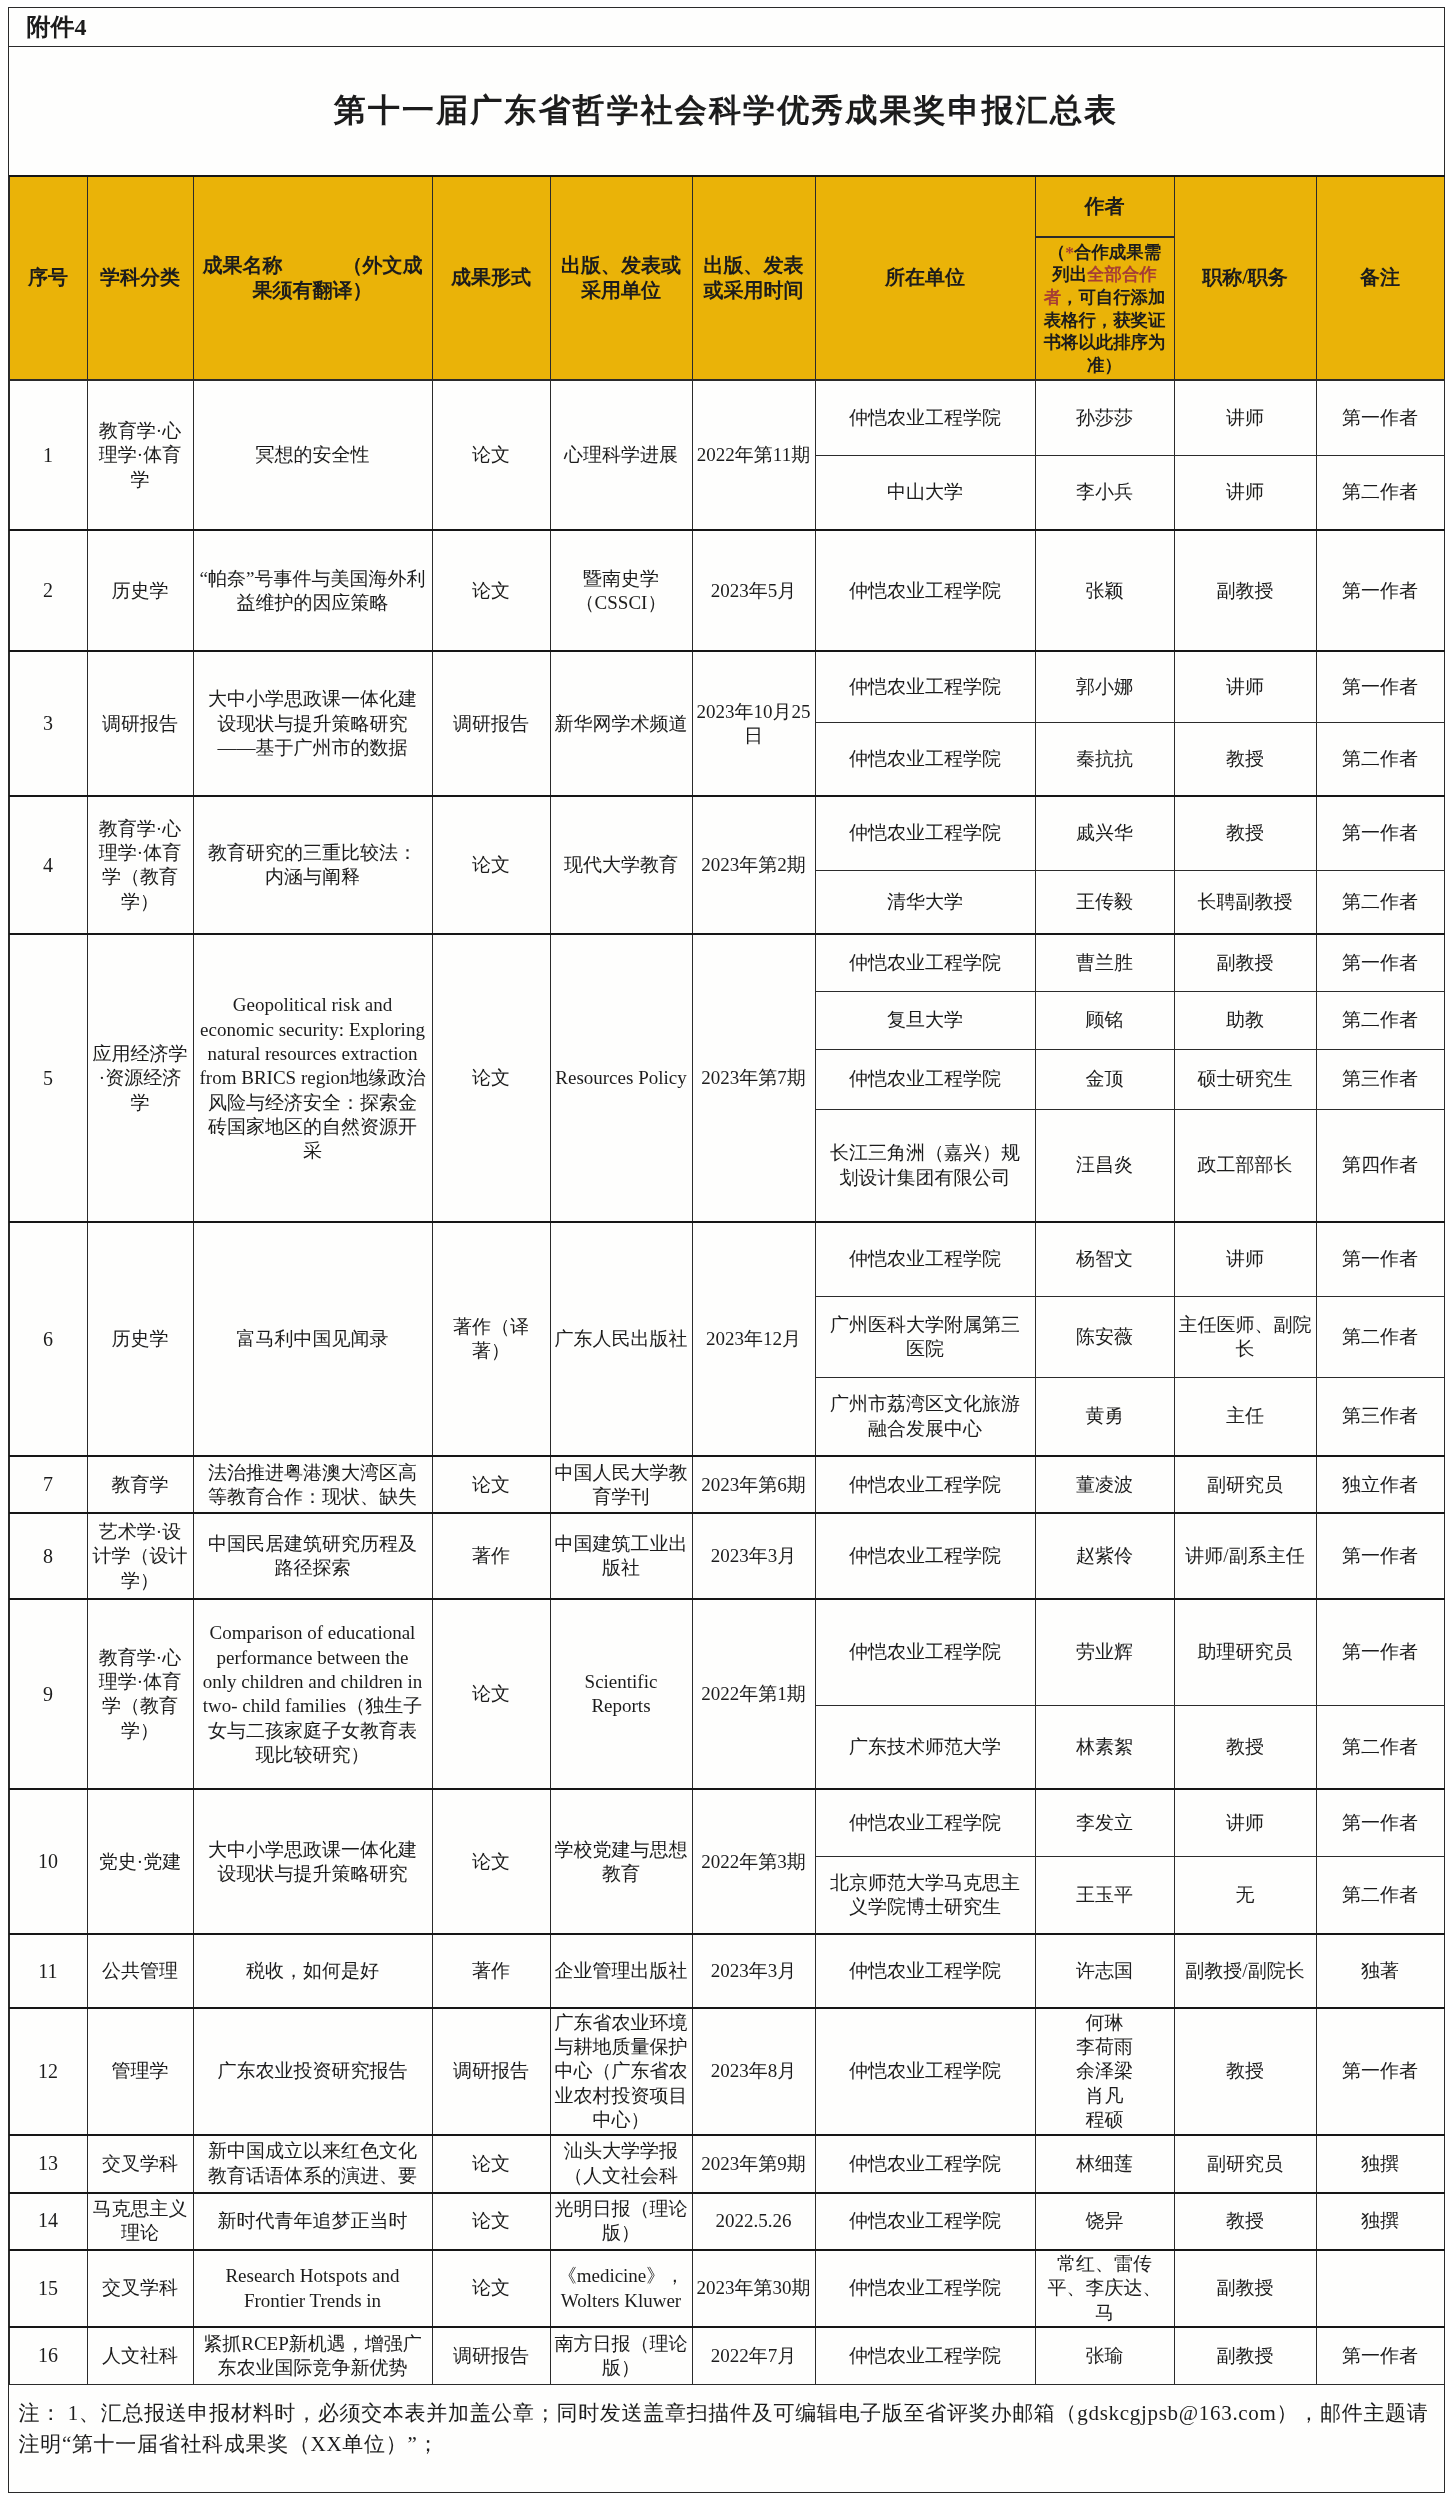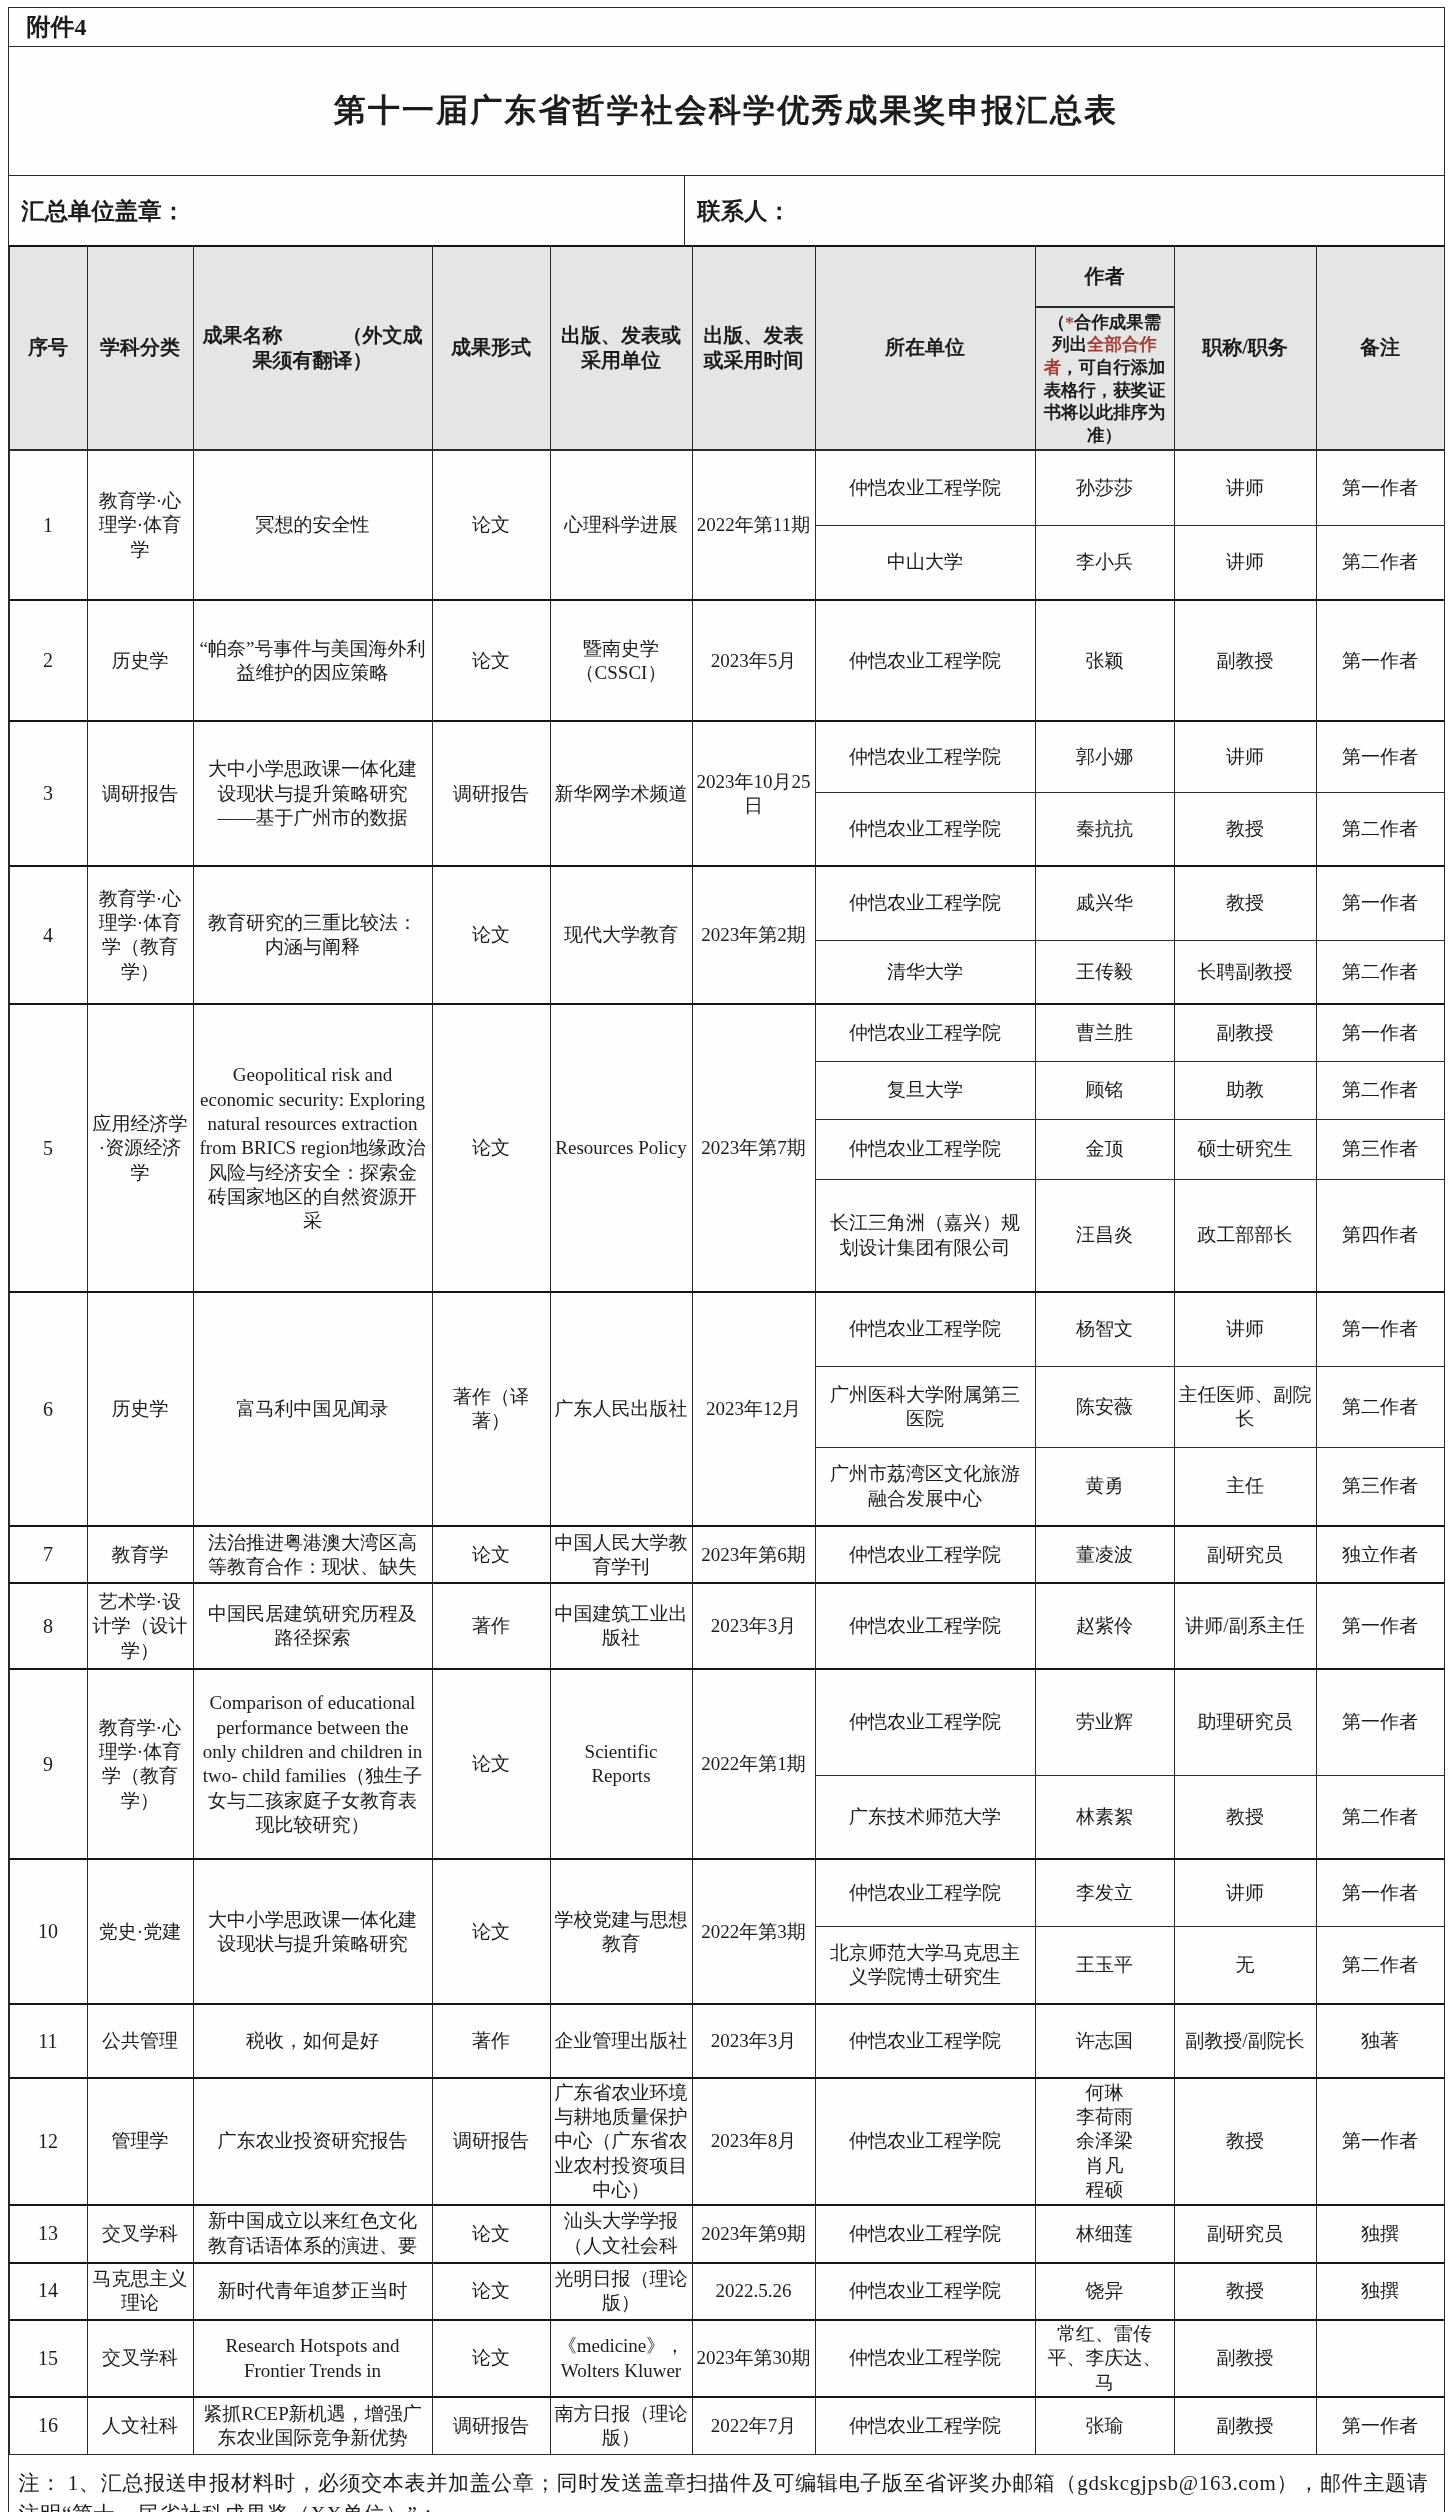--- a/index.html
+++ b/index.html
@@ -9,21 +9,21 @@
   .attachment-row span{font-size:24px;font-weight:bold;padding-left:18px;}
   .title-row{height:128px;display:flex;align-items:center;justify-content:center;}
   .title-row h1{margin:0;font-size:32px;font-weight:bold;letter-spacing:2.1px;text-align:right;}
   .stamp-row{height:69px;border-top:1.4px solid #2a2a2a;display:flex;}
   .stamp-left{width:675px;border-right:1.4px solid #2a2a2a;display:flex;align-items:center;}
   .stamp-right{flex:1;display:flex;align-items:center;}
   .stamp-row .lbl{font-size:23.4px;font-weight:bold;padding-left:12.8px;}
   table{border-collapse:collapse;table-layout:fixed;width:100%;border-top:2.1px solid #161616;}
   th,td{border:1.4px solid #2b2b2b;text-align:center;vertical-align:middle;overflow:hidden;
         padding:1.4px 3.5px;font-size:19px;line-height:1.28;word-break:break-word;}
-  thead th{font-weight:bold;font-size:20px;background:#e5e5e5;}
+  thead th{font-weight:bold;font-size:20px;background:#eab308;}
   thead tr.h1{height:61px;}
   thead tr.h2{height:130px;}
   thead th{border-bottom-width:2.1px;}
   .author-note{font-weight:bold;font-size:17.4px;text-align:center;line-height:1.3;padding:2.8px 5.7px;vertical-align:top;}
   .author-note .red{color:#a63d35;}
   tbody tr.group-start td{border-top:2.1px solid #161616;}
   td.index-cell{font-size:20px;}
   td.title-cell{padding:1.4px 5.7px;}
   td.author-cell{white-space:pre-line;}
   td.unit-cell{padding:1.4px 7px;}
@@ -36,28 +36,20 @@
 <div class="sheet">
 
   <div class="attachment-row">
     <span>附件4</span>
   </div>
 
   <div class="title-row">
     <h1>第十一届广东省哲学社会科学优秀成果奖申报汇总表</h1>
   </div>
 
-  <div class="stamp-row">
-    <div class="stamp-left">
-      <span class="lbl">汇总单位盖章：</span>
-    </div>
-    <div class="stamp-right">
-      <span class="lbl">联系人：</span>
-    </div>
-  </div>
 
   <table>
     <colgroup>
       <col style="width:78px">
         <col style="width:106px">
         <col style="width:239px">
       <col style="width:118px">
         <col style="width:142px">
         <col style="width:123px">
       <col style="width:220px">

